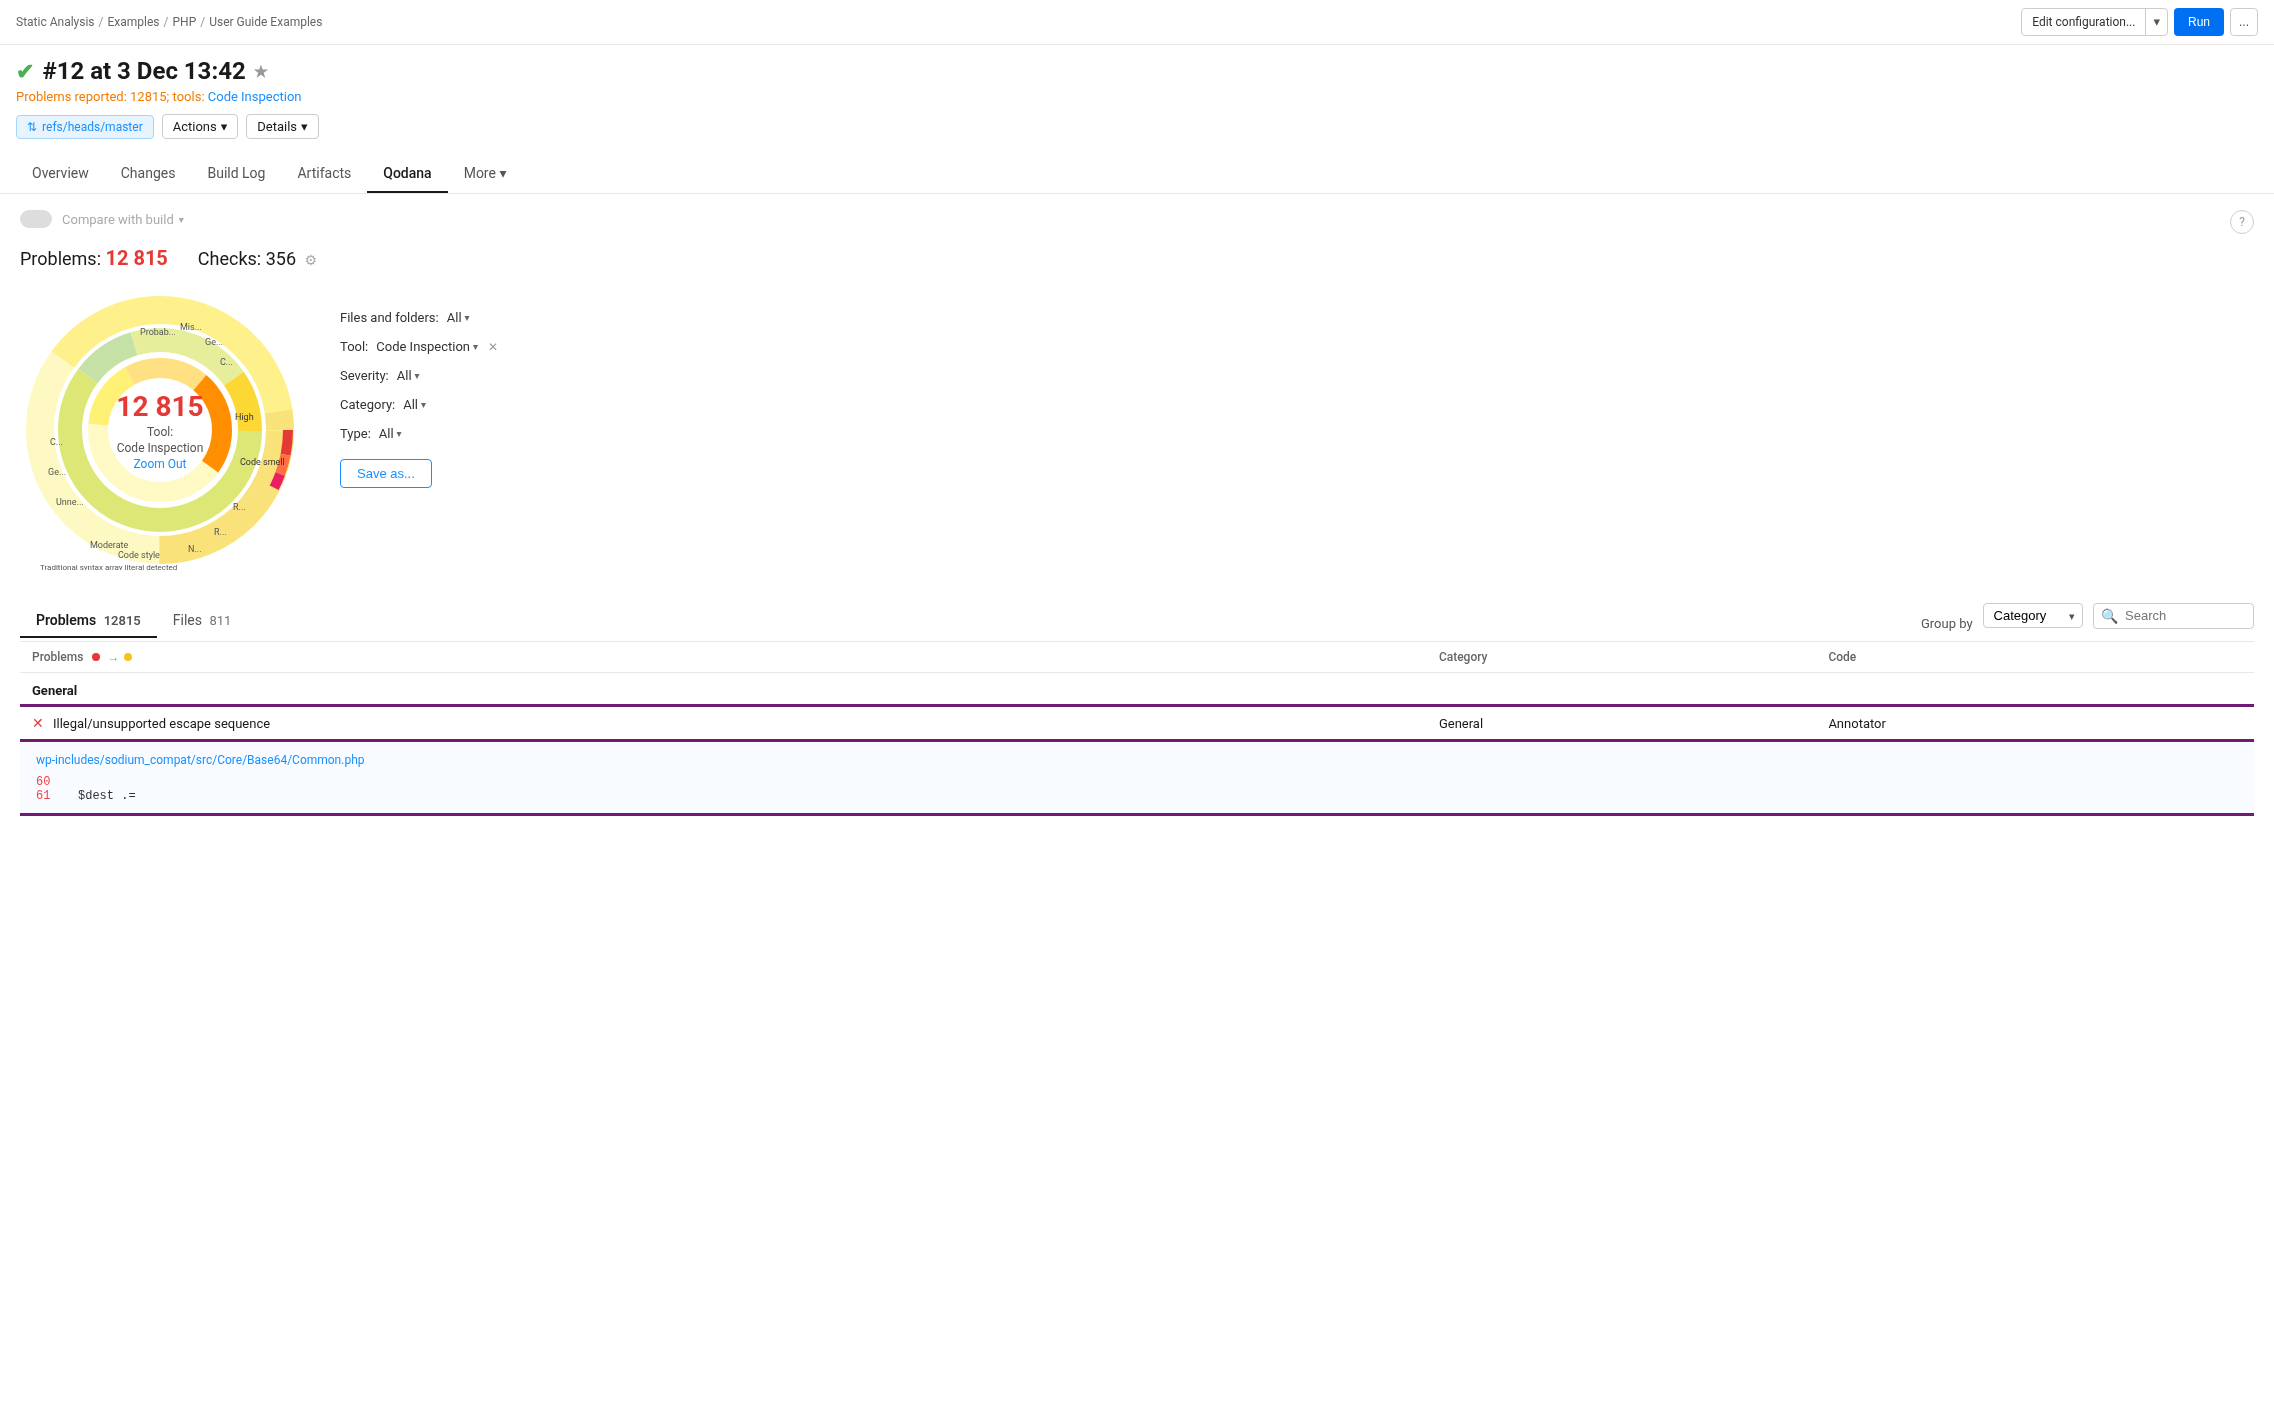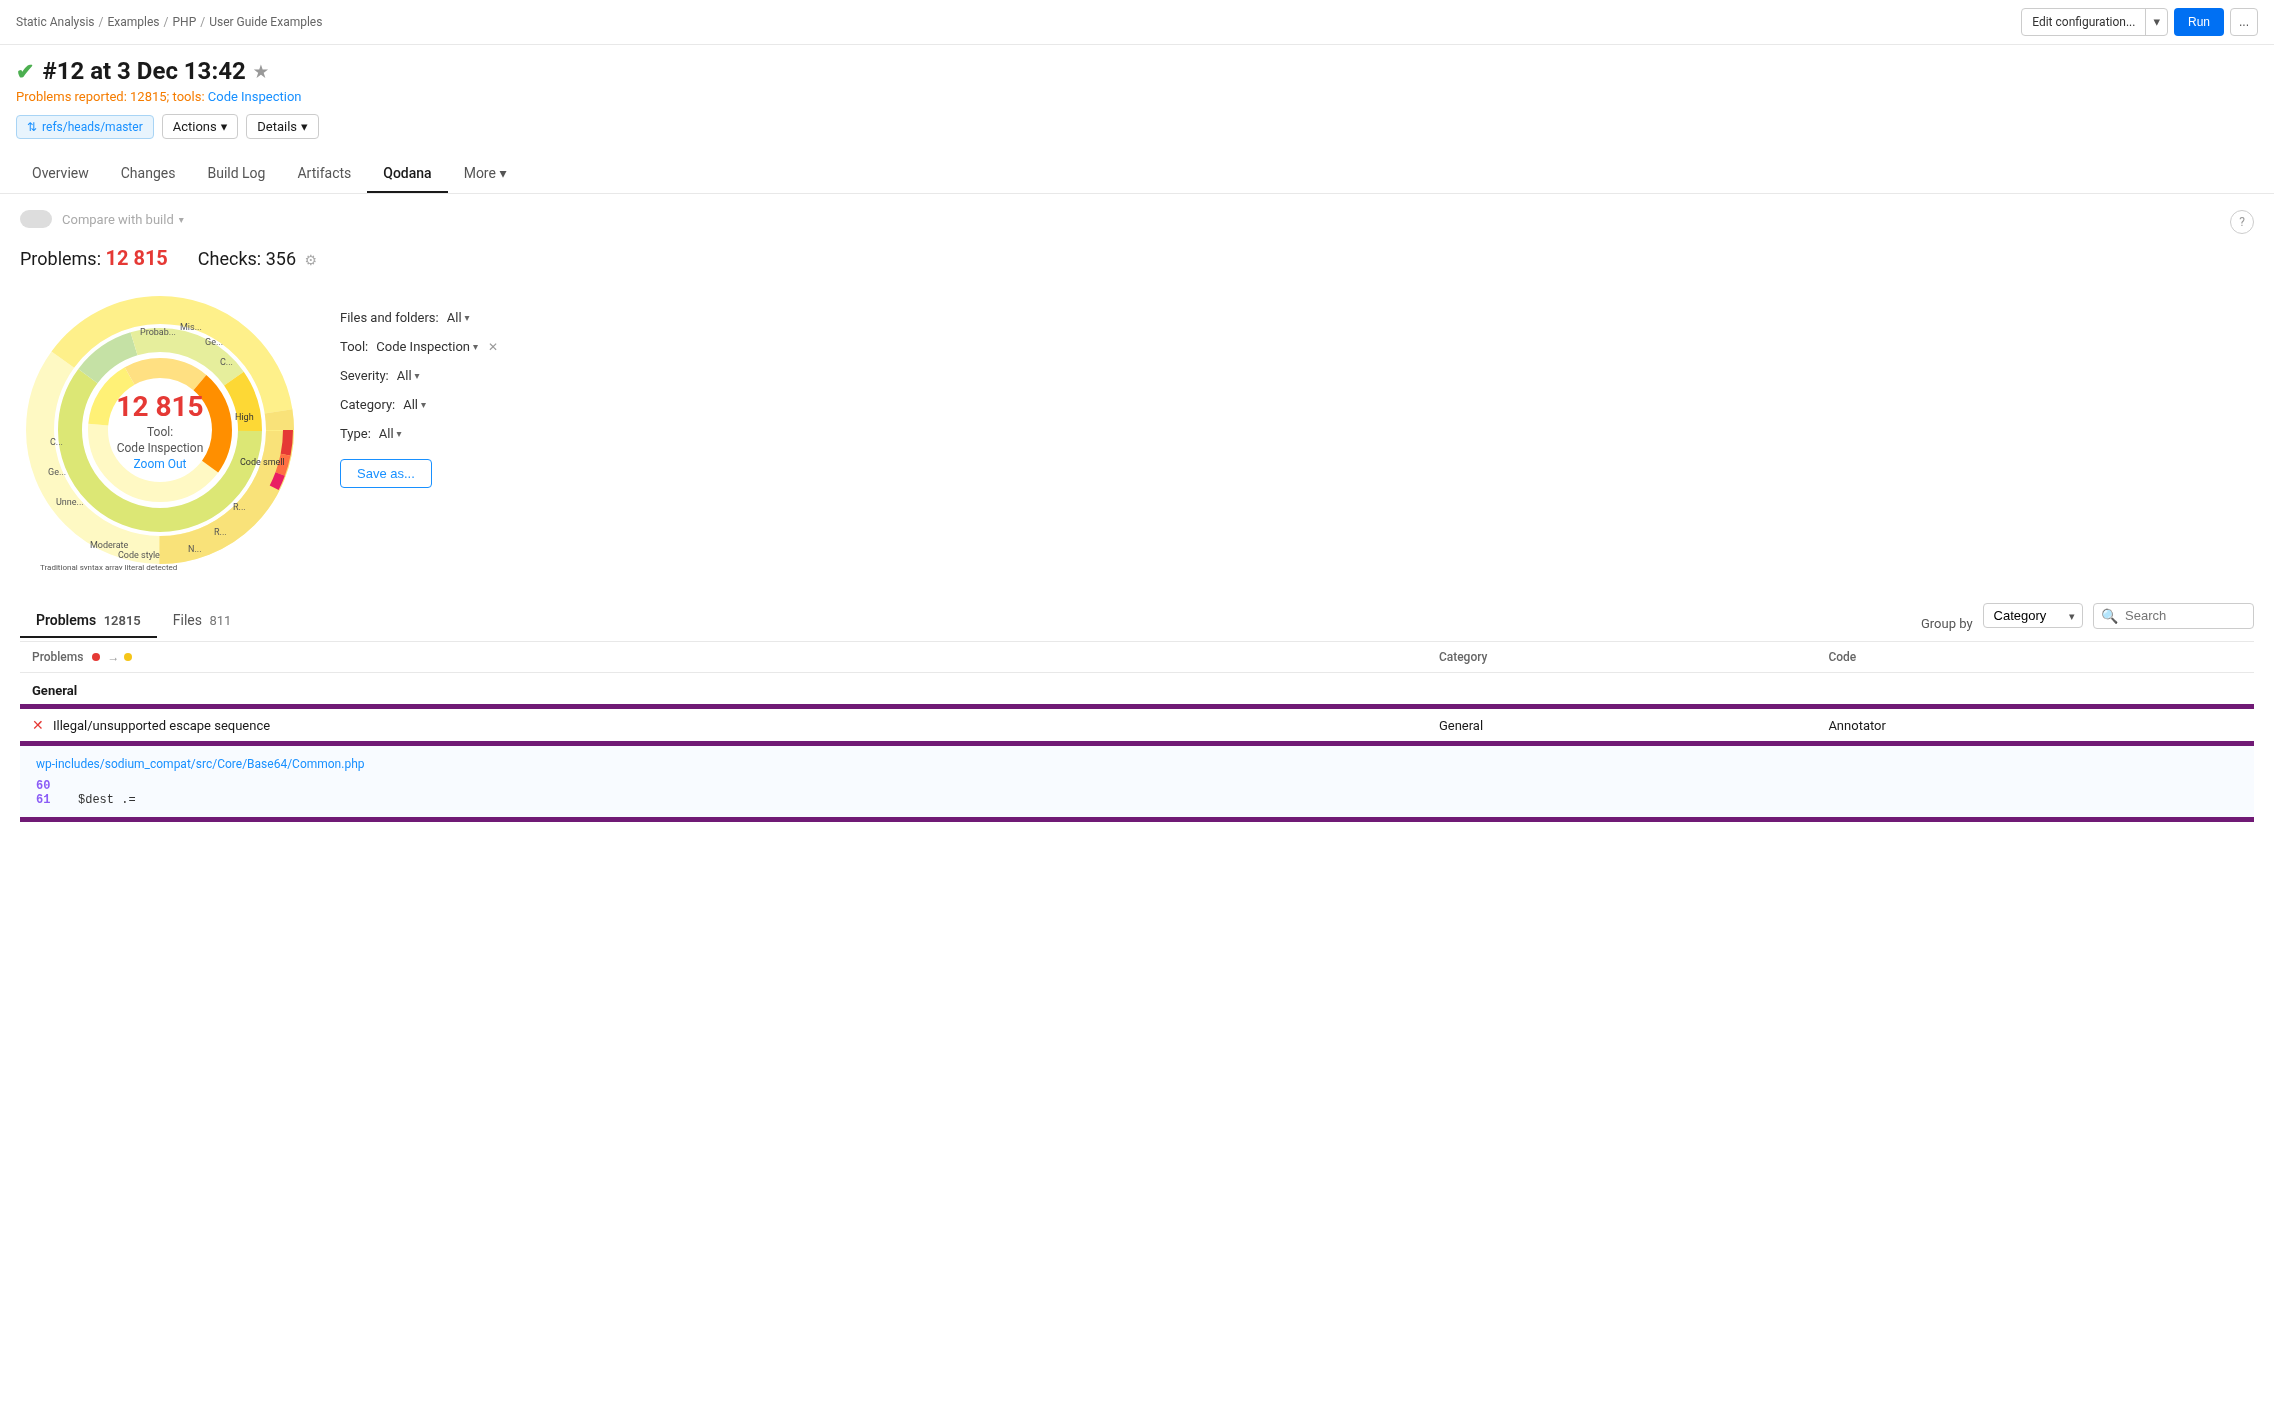--- a/index.html
+++ b/index.html
@@ -85,33 +85,33 @@
     .group-by-select { border: 1px solid #ccc; border-radius: 4px; padding: 4px 28px 4px 10px; font-size: 13px; background: #fff; appearance: none; -webkit-appearance: none; cursor: pointer; min-width: 100px; }
     .select-wrapper { position: relative; }
     .select-wrapper::after { content: '▾'; position: absolute; right: 8px; top: 50%; transform: translateY(-50%); color: #555; pointer-events: none; font-size: 11px; }
     .search-box { display: flex; align-items: center; border: 1px solid #ccc; border-radius: 4px; padding: 4px 8px; gap: 6px; background: #fff; min-width: 160px; }
     .search-box input { border: none; outline: none; font-size: 13px; width: 120px; }
     .search-icon { color: #aaa; font-size: 14px; }
 
     
     .problems-table { width: 100%; border-collapse: collapse; }
     .problems-table th { text-align: left; font-size: 12px; color: #666; font-weight: 500; padding: 8px 12px; border-bottom: 1px solid #e8e8e8; }
-    .problems-table td { padding: 8px 12px; border-bottom: 5px solid #701a75; font-size: 13px; vertical-align: middle; }
+    .problems-table td { padding: 8px 12px; border-bottom: 3px solid #701a75; font-size: 13px; vertical-align: middle; }
     .group-header { background: #fff; }
     .group-header td { font-weight: 700; font-size: 13px; padding: 10px 12px 6px; color: #1a1a1a; }
     .error-icon { color: #e53935; font-size: 14px; margin-right: 6px; }
     .problem-row td { background: #fff; }
     .problem-row.expanded { background: #f8fbff; }
     .expand-icon { float: right; color: #999; font-size: 11px; cursor: pointer; }
     
     .code-preview { background: #f8fbff; padding: 10px 16px; }
     .code-file-link { color: #1890ff; font-size: 12px; text-decoration: none; }
     .code-block { font-family: 'Courier New', monospace; font-size: 12px; color: #444; margin-top: 8px; }
     .code-line { display: flex; gap: 12px; }
-    .line-num { color: #8b5cf6; min-width: 30px; font-weight: bold; }
+    .line-num { color: #ef4444; min-width: 30px; }
     .line-code { color: #333; }
 
     .dot-red { display: inline-block; width: 8px; height: 8px; border-radius: 50%; background: #e53935; margin-right: 2px; }
     .dot-arrow { display: inline-block; margin: 0 2px; color: #999; font-size: 12px; }
     .dot-yellow { display: inline-block; width: 8px; height: 8px; border-radius: 50%; background: #f5c518; margin-right: 2px; }
 
     .help-icon { position: fixed; right: 20px; top: 210px; width: 24px; height: 24px; border-radius: 50%; border: 1px solid #ccc; display: flex; align-items: center; justify-content: center; color: #999; font-size: 12px; cursor: pointer; background: #fff; }
   </style>
 </head>
 <body>

